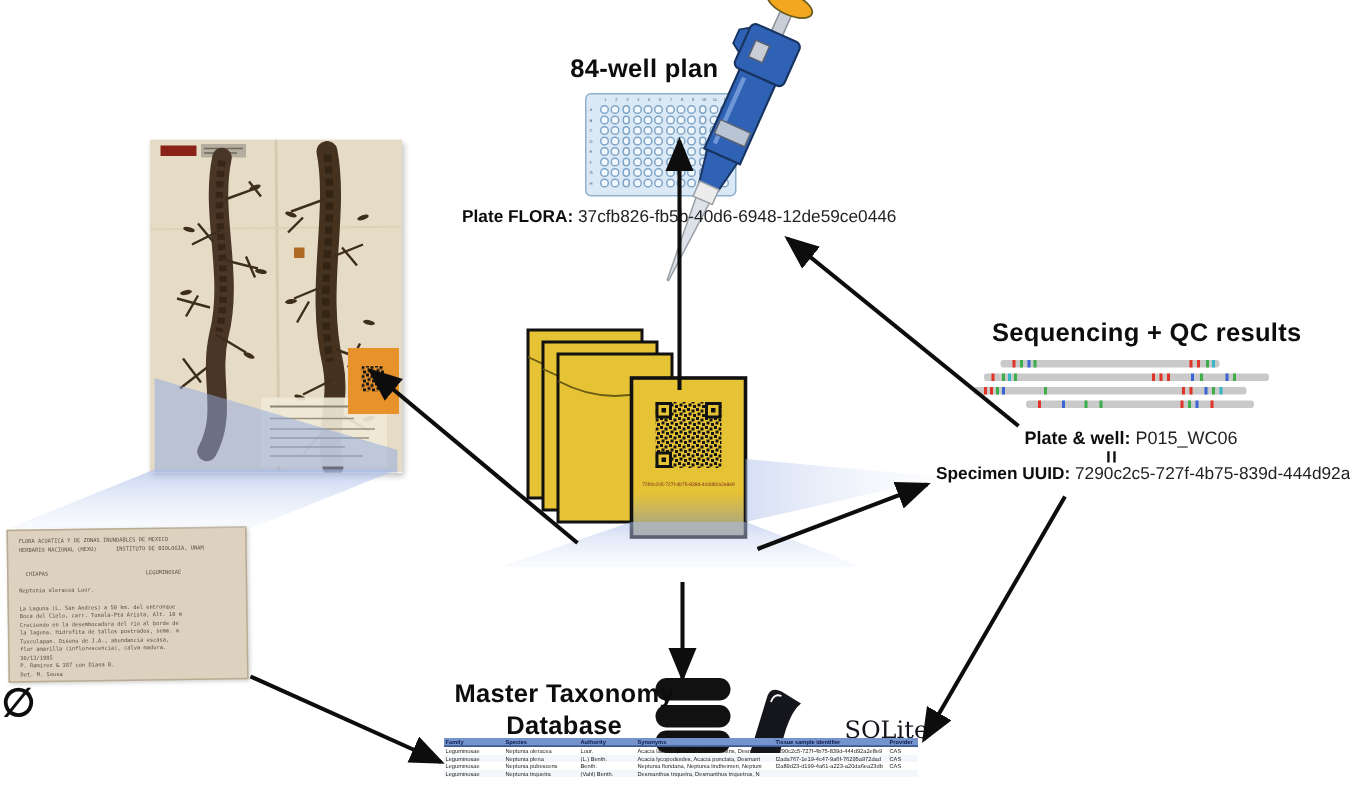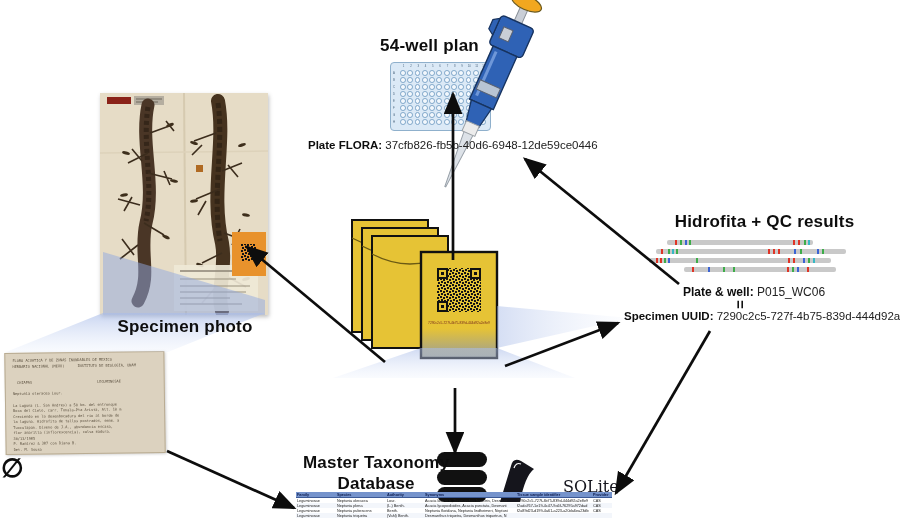--- a/index.html
+++ b/index.html
@@ -142,23 +142,22 @@
     <polygon points="103,313 265,313 168,352 6,352" fill="url(#bgV)" opacity=".8"></polygon>
     <polygon points="421,348 497,348 575,378 333,378" fill="url(#bgV)" opacity=".7"></polygon>
     <polygon points="497,306 630,318 497,348" fill="url(#bgR)" opacity=".65"></polygon>
   </svg>
 
   <div id="notes-card" class="abs">
     <div><div>FLORA ACUATICA Y DE ZONAS INUNDABLES DE MEXICO</div><div>HERBARIO NACIONAL (MEXU)      INSTITUTO DE BIOLOGIA, UNAM</div><div>&nbsp;</div><div>&nbsp;</div><div>  CHIAPAS                              LEGUMINOSAE</div><div>&nbsp;</div><div>Neptunia oleracea Lour.</div><div>&nbsp;</div><div>La Laguna (L. San Andres) a 50 km. del entronque</div><div>Boca del Cielo, carr. Tonala-Pta Arista, Alt. 10 m</div><div>Creciendo en la desembocadura del rio al borde de</div><div>la laguna. Hidrofita de tallos postrados, semm. a</div><div>Tuxculapan. Diseno de J.A., abundancia escasa,</div><div>flor amarilla (inflorescencia), calva madura.</div><div>30/13/1985</div><div>P. Ramirez &amp; 387 con Diana B.</div><div>Det. M. Sousa</div></div>
   </div>
   <div id="no-sym" class="abs">∅</div>
 
-  <div class="abs h1 z6" style="left:110px;top:317px;width:150px;text-align:center;">Specimen photo</div>
-
-  <div class="abs h1 z6" style="left:362px;top:36px;width:135px;text-align:center;">54-well plan</div>
+
+  <div class="abs h1 z6" style="left:362px;top:36px;width:135px;text-align:center;">84-well plan</div>
   <div id="plate" class="abs">
     <div id="plate-col-labels">
         <span>1</span>
         <span>2</span>
         <span>3</span>
         <span>4</span>
         <span>5</span>
         <span>6</span>
         <span>7</span>
         <span>8</span>
@@ -330,21 +329,21 @@
       <g fill="#111">
         <rect x="103" y="60" width="3" height="3"></rect>
           <rect x="136" y="60" width="3" height="3"></rect>
           <rect x="103" y="93" width="3" height="3"></rect>
       </g>
       <text x="121" y="112" font-size="3.3" text-anchor="middle" fill="#7a2e1e">7290c2c5-727f-4b75-839d-444d92a2e8e9</text>
     </g>
   </svg>
 
 
-  <div class="abs h1 z6" style="left:652px;top:212px;width:225px;text-align:center;">Hidrofita + QC results</div>
+  <div class="abs h1 z6" style="left:652px;top:212px;width:225px;text-align:center;">Sequencing + QC results</div>
   <div id="reads" class="abs">
       <div class="read-bar" style="left: 27px; top: 1px; width: 146px;">
         <i class="tick tk-r" style="left: 8px;"></i>
         <i class="tick tk-g" style="left: 13px;"></i>
         <i class="tick tk-b" style="left: 18px;"></i>
         <i class="tick tk-g" style="left: 22px;"></i>
         <i class="tick tk-r" style="left: 126px;"></i>
         <i class="tick tk-r" style="left: 131px;"></i>
         <i class="tick tk-g" style="left: 137px;"></i>
         <i class="tick tk-c" style="left: 141px;"></i>

